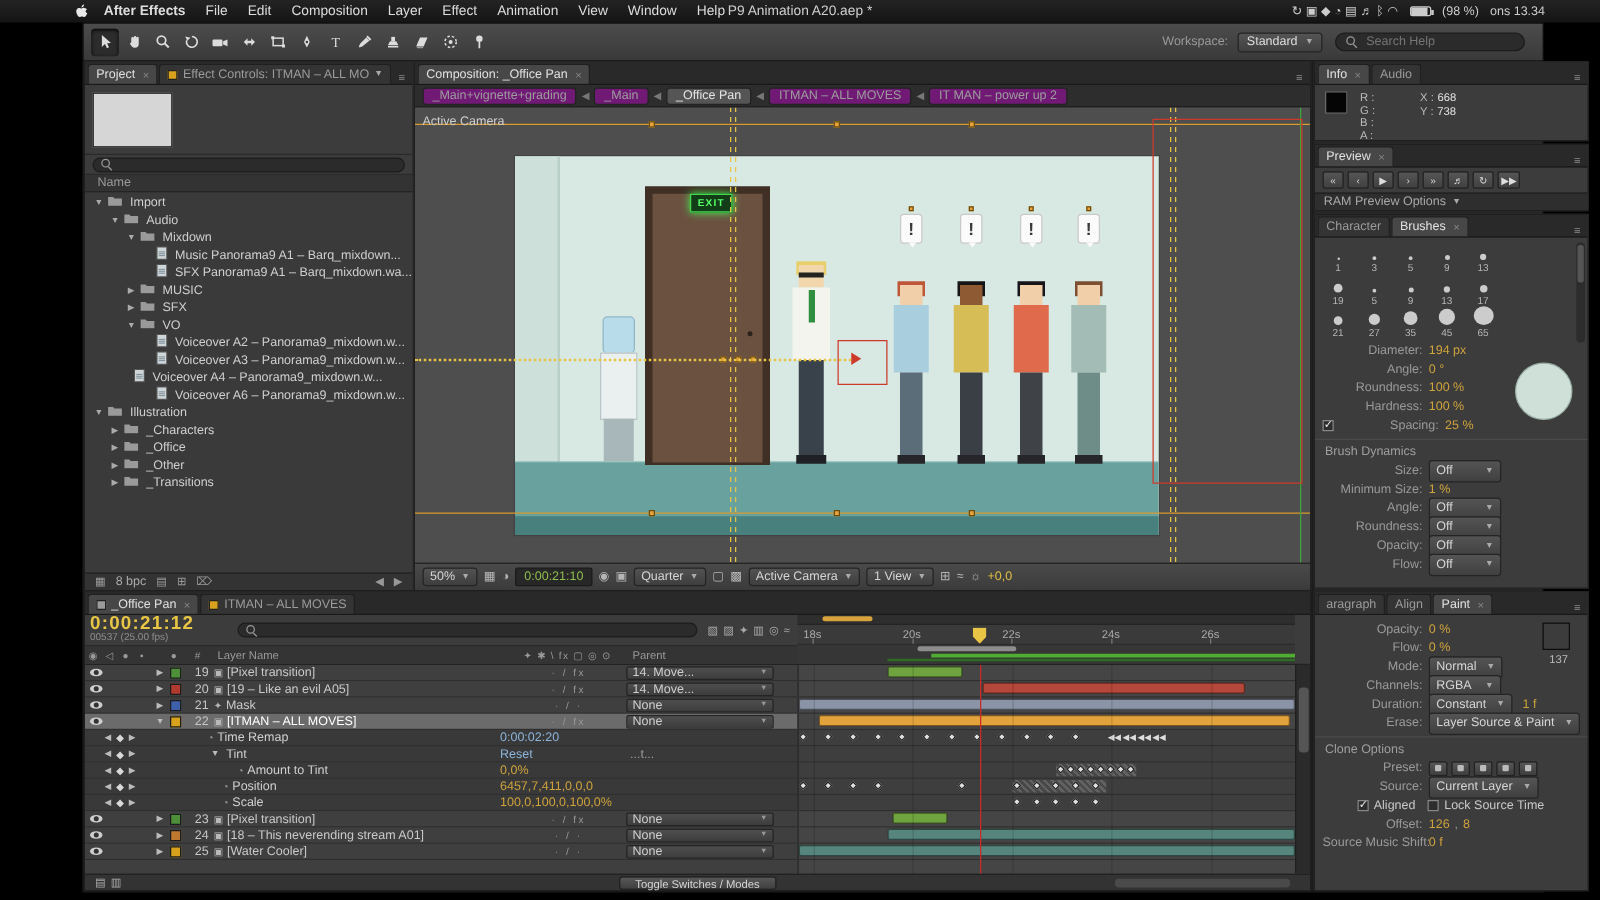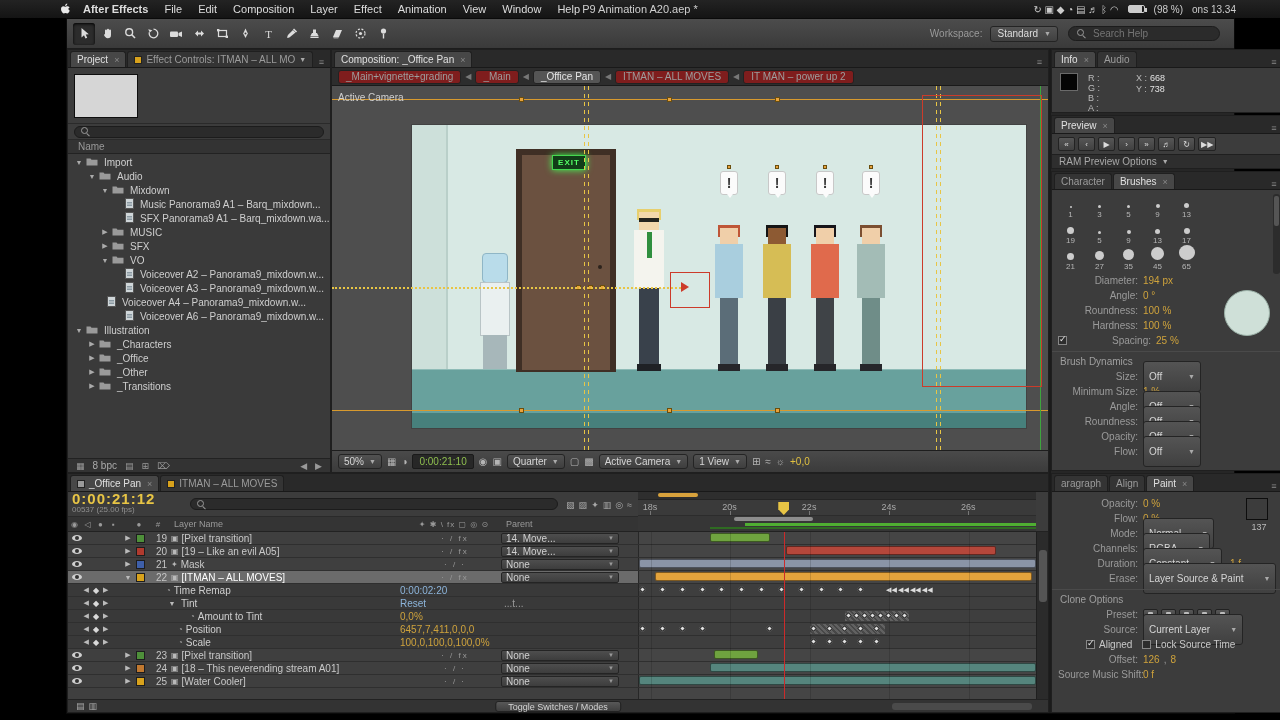--- a/index.html
+++ b/index.html
@@ -59,27 +59,27 @@
 #proj-tree{flex:1;overflow:hidden;background:#3a3a3a;padding-top:1px}
 .trow{height:14px;display:flex;align-items:center;white-space:nowrap;overflow:hidden;color:#cfcfcf}
 .twirl{width:10px;font-size:7px;color:#aaa;text-align:center;flex:none}
 .trow svg{flex:none;margin:0 3px 0 1px}
 .proj-footer{height:14px;flex:none;background:#333;border-top:1px solid #222;display:flex;align-items:center;gap:8px;padding:0 8px;color:#aaa}
 .pf-ic{font-size:9px;color:#999}
 
 #comp{flex:1}
 #crumb-bar{height:18px;flex:none;background:#2d2d2d;border-bottom:1px solid #1a1a1a;
   display:flex;align-items:center;padding:0 6px;gap:2px;overflow:hidden;white-space:nowrap}
-.crumb{background:#7f1d1d;border:1px solid #222;border-radius:3px;padding:0 7px;height:14px;
+.crumb{background:#701a75;border:1px solid #222;border-radius:3px;padding:0 7px;height:14px;
   display:inline-flex;align-items:center;color:#9d9d9d}
 .crumb.active{background:#555;color:#e5e5e5}
 .crumb-sep{color:#777;font-size:8px;padding:0 2px}
 #viewport{flex:1;position:relative;background:#4e4e4e;overflow:hidden}
 #cam-label{position:absolute;left:6px;top:6px;color:#cfcfcf;z-index:9}
-#comp-image{position:absolute;left:80px;top:39px;width:614px;height:303px;background:#d8e9e4;overflow:hidden;box-shadow:0 0 0 1px #33333366}
+#comp-image{position:absolute;left:80px;top:39px;width:515px;height:303px;background:#d8e9e4;overflow:hidden;box-shadow:0 0 0 1px #33333366}
 
 .wall-left{position:absolute;left:0;top:0;width:36px;height:100%;background:#cde0da;border-right:2px solid #b9cfc9}
 .floorline{position:absolute;left:0;right:0;bottom:56px;height:3px;background:#8fbcb7}
 .floor{position:absolute;left:0;right:0;bottom:0;height:58px;background:#68a19d}
 .floor2{position:absolute;left:0;right:0;bottom:0;height:15px;background:#47807c}
 .door-frame{position:absolute;left:104px;top:24px;width:100px;height:223px;background:#3f2f25}
 .door{position:absolute;left:110px;top:30px;width:88px;height:215px;background:#6b5140}
 .knob{position:absolute;left:186px;top:140px;width:4px;height:4px;border-radius:50%;background:#2c231c}
 .exit{position:absolute;left:140px;top:30px;width:34px;height:15px;background:#123d18;border:1px solid #45d84f;
   color:#55ff66;font-size:8px;font-weight:bold;text-align:center;line-height:13px;box-shadow:0 0 7px #4f5;letter-spacing:1px}
@@ -133,22 +133,22 @@
 .ram-row{height:14px;background:#2e2e2e;border-top:1px solid #1f1f1f;color:#a8a8a8;display:flex;align-items:center;padding:0 7px;gap:5px}
 #brushes{height:300px}
 #brush-grid{display:flex;flex-wrap:wrap;width:150px;padding:3px 0 2px 4px}
 .bcell{width:29px;height:26px;display:flex;flex-direction:column;align-items:center;justify-content:flex-end;color:#b5b5b5;font-size:8px}
 .bdot{border-radius:50%;background:#cccccc;margin-bottom:2px}
 .bscroll{position:absolute;right:2px;top:22px;width:7px;height:80px;background:#2c2c2c;border-radius:3px}
 .bscroll i{display:block;margin:2px auto;width:5px;height:30px;background:#555;border-radius:2px}
 .srow{display:flex;align-items:center;height:15px;padding:0 6px;white-space:nowrap}
 .slabel{color:#9a9a9a;width:80px;text-align:right;margin-right:5px;flex:none}
 .sval{color:#d8d8d8}
-.sdd{background:linear-gradient(#545454,#404040);border:1px solid #242424;border-radius:3px;padding:0 5px;height:31px;
-  display:inline-flex;align-items:center;gap:20px;color:#d5d5d5;min-width:58px;justify-content:space-between}
+.sdd{background:linear-gradient(#545454,#404040);border:1px solid #242424;border-radius:3px;padding:0 5px;height:18px;
+  display:inline-flex;align-items:center;gap:8px;color:#d5d5d5;min-width:58px;justify-content:space-between}
 .cb{width:9px;height:9px;border:1px solid #888;background:#2d2d2d;display:inline-block;margin-right:4px;position:relative;flex:none}
 .cb.on::after{content:"✓";position:absolute;left:0;top:-3px;font-size:9px;color:#e5e5e5}
 .sec-hdr{color:#9f9f9f;padding:4px 8px 2px;border-top:1px solid #4a4a4a;margin-top:3px}
 #bpreview{position:absolute;right:12px;top:118px;width:46px;height:46px;border-radius:50%;background:#cfe0d8;border:1px solid #9ab0a6}
 #paint{flex:1;margin-bottom:0}
 #pswatch{position:absolute;right:14px;top:24px;width:22px;height:22px;border:1px solid #0d0d0d}
 #pswatch-val{position:absolute;right:16px;top:48px;color:#bbb;font-size:9px}
 .preset-btn{width:15px;height:12px;background:linear-gradient(#575757,#3e3e3e);border:1px solid #222;border-radius:2px;
   margin-right:3px;display:inline-flex;align-items:center;justify-content:center}
 .preset-btn i{width:5px;height:5px;background:#bbb;display:block;border-radius:1px}

